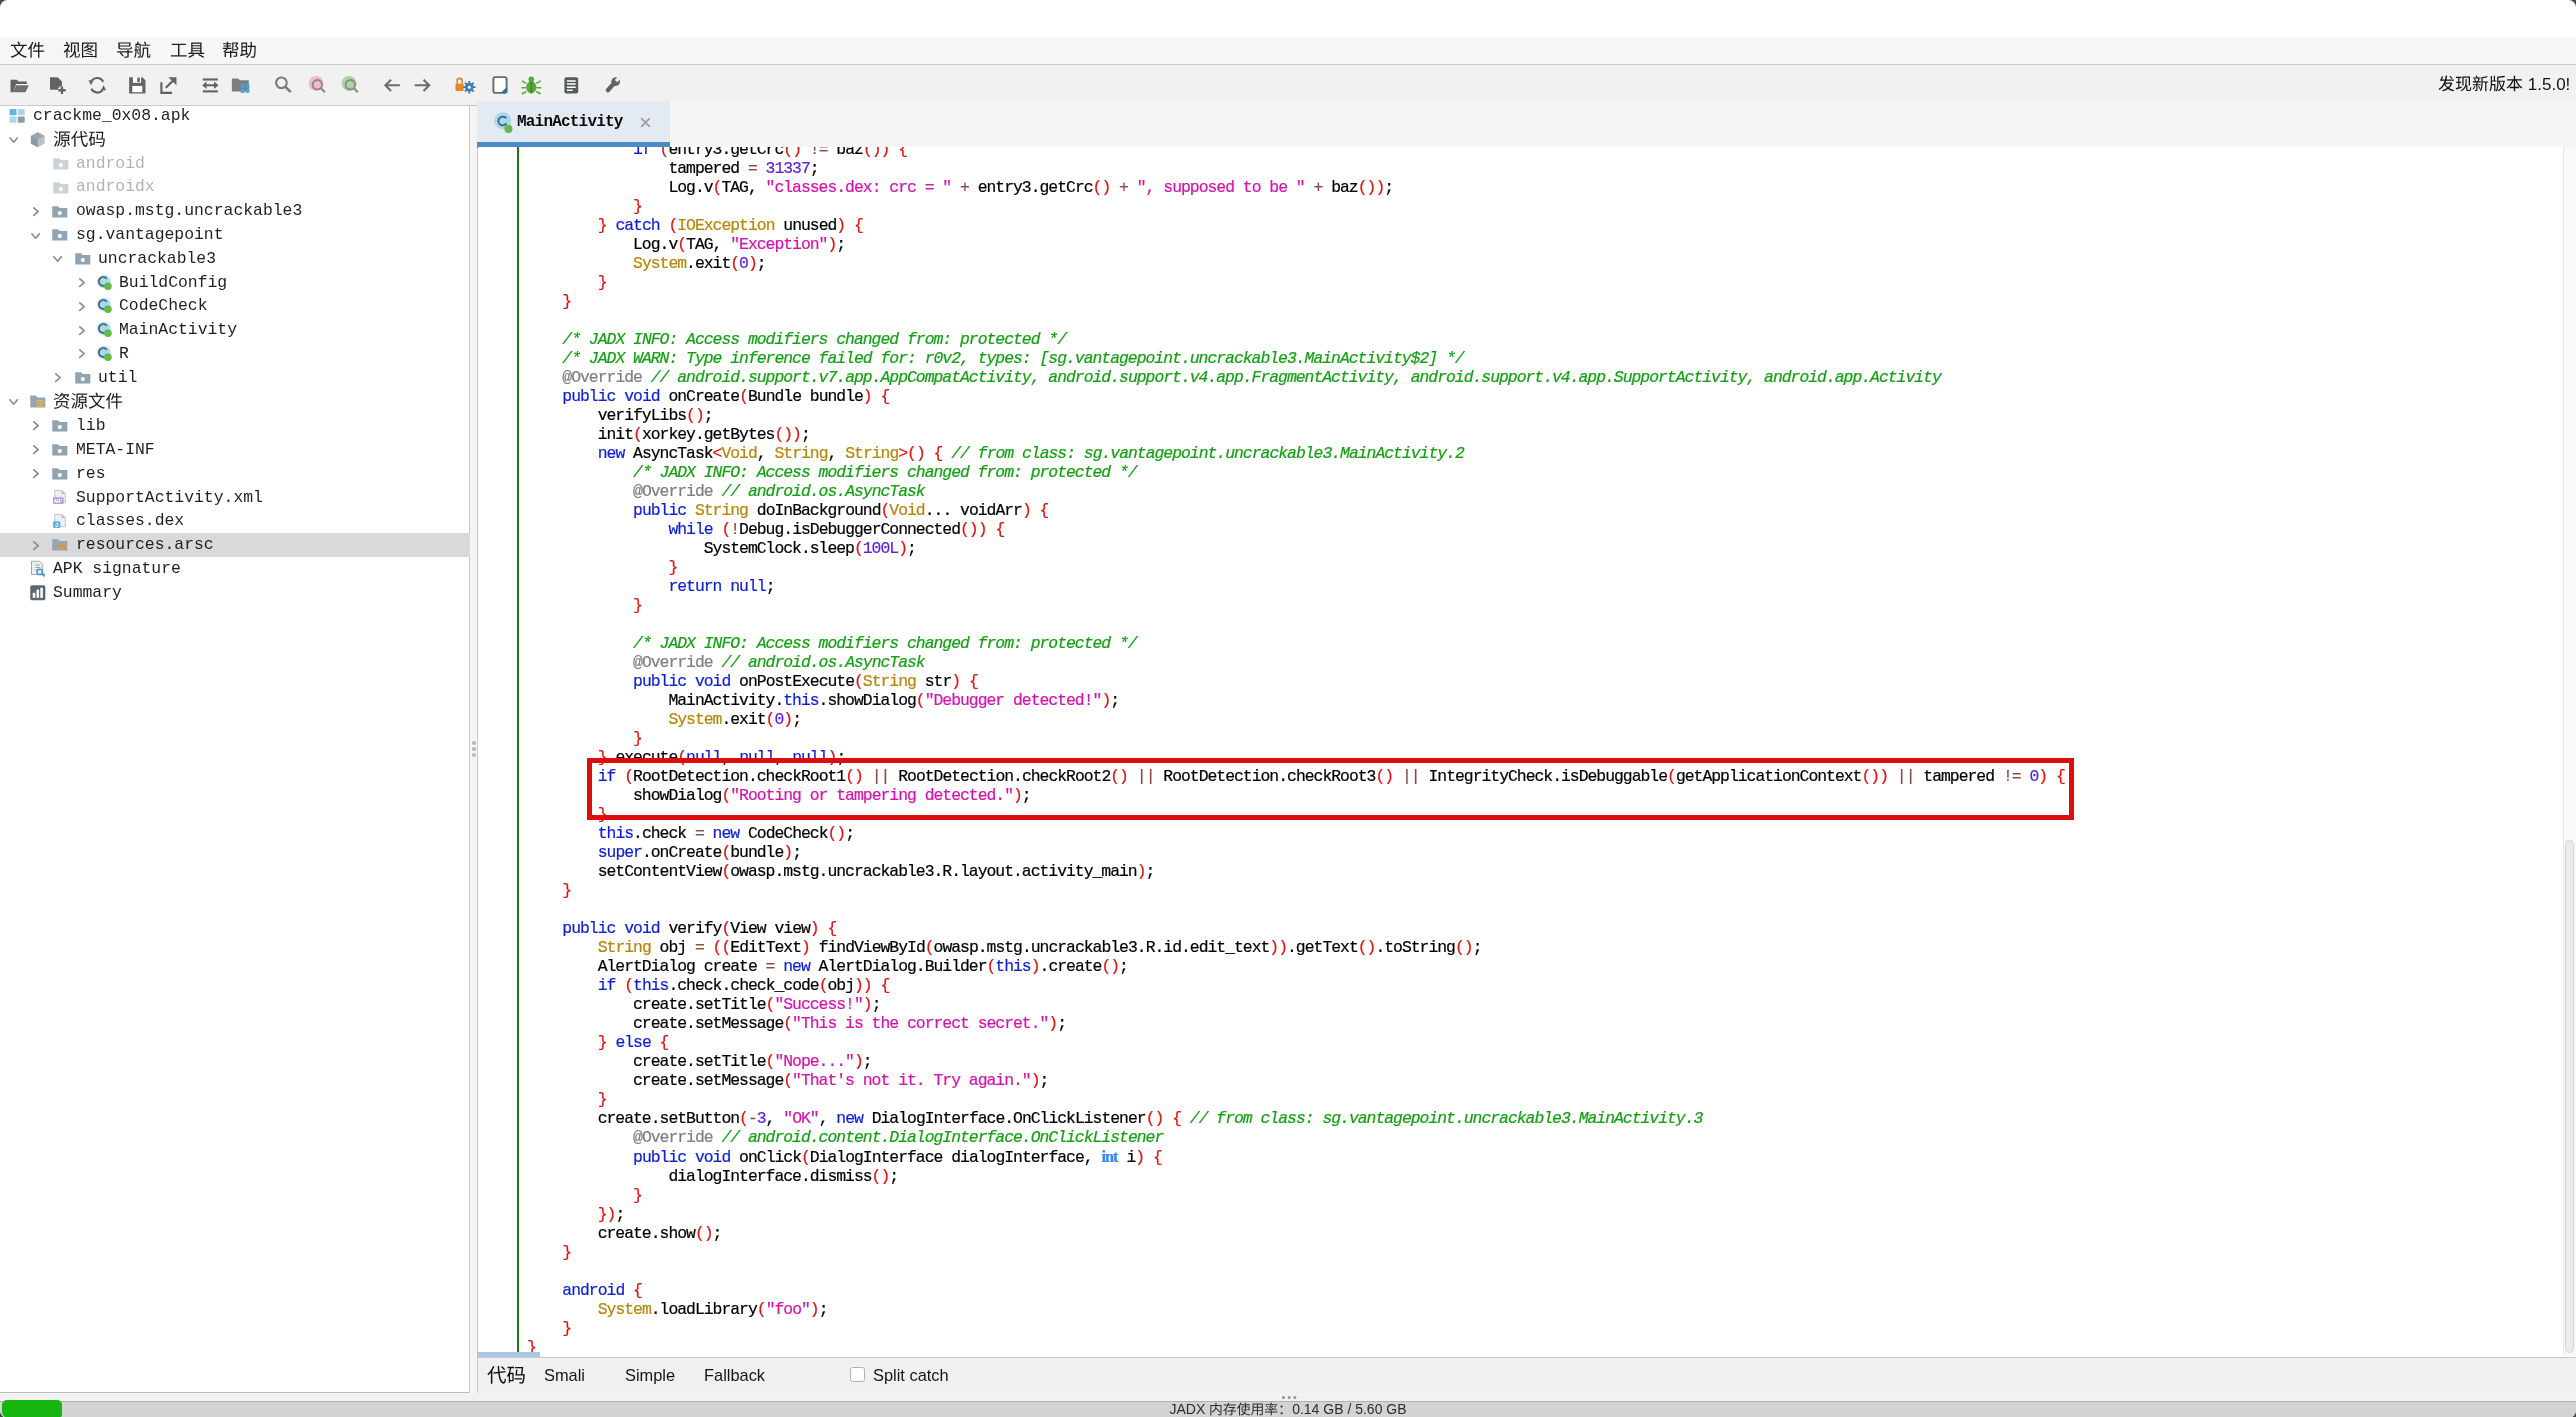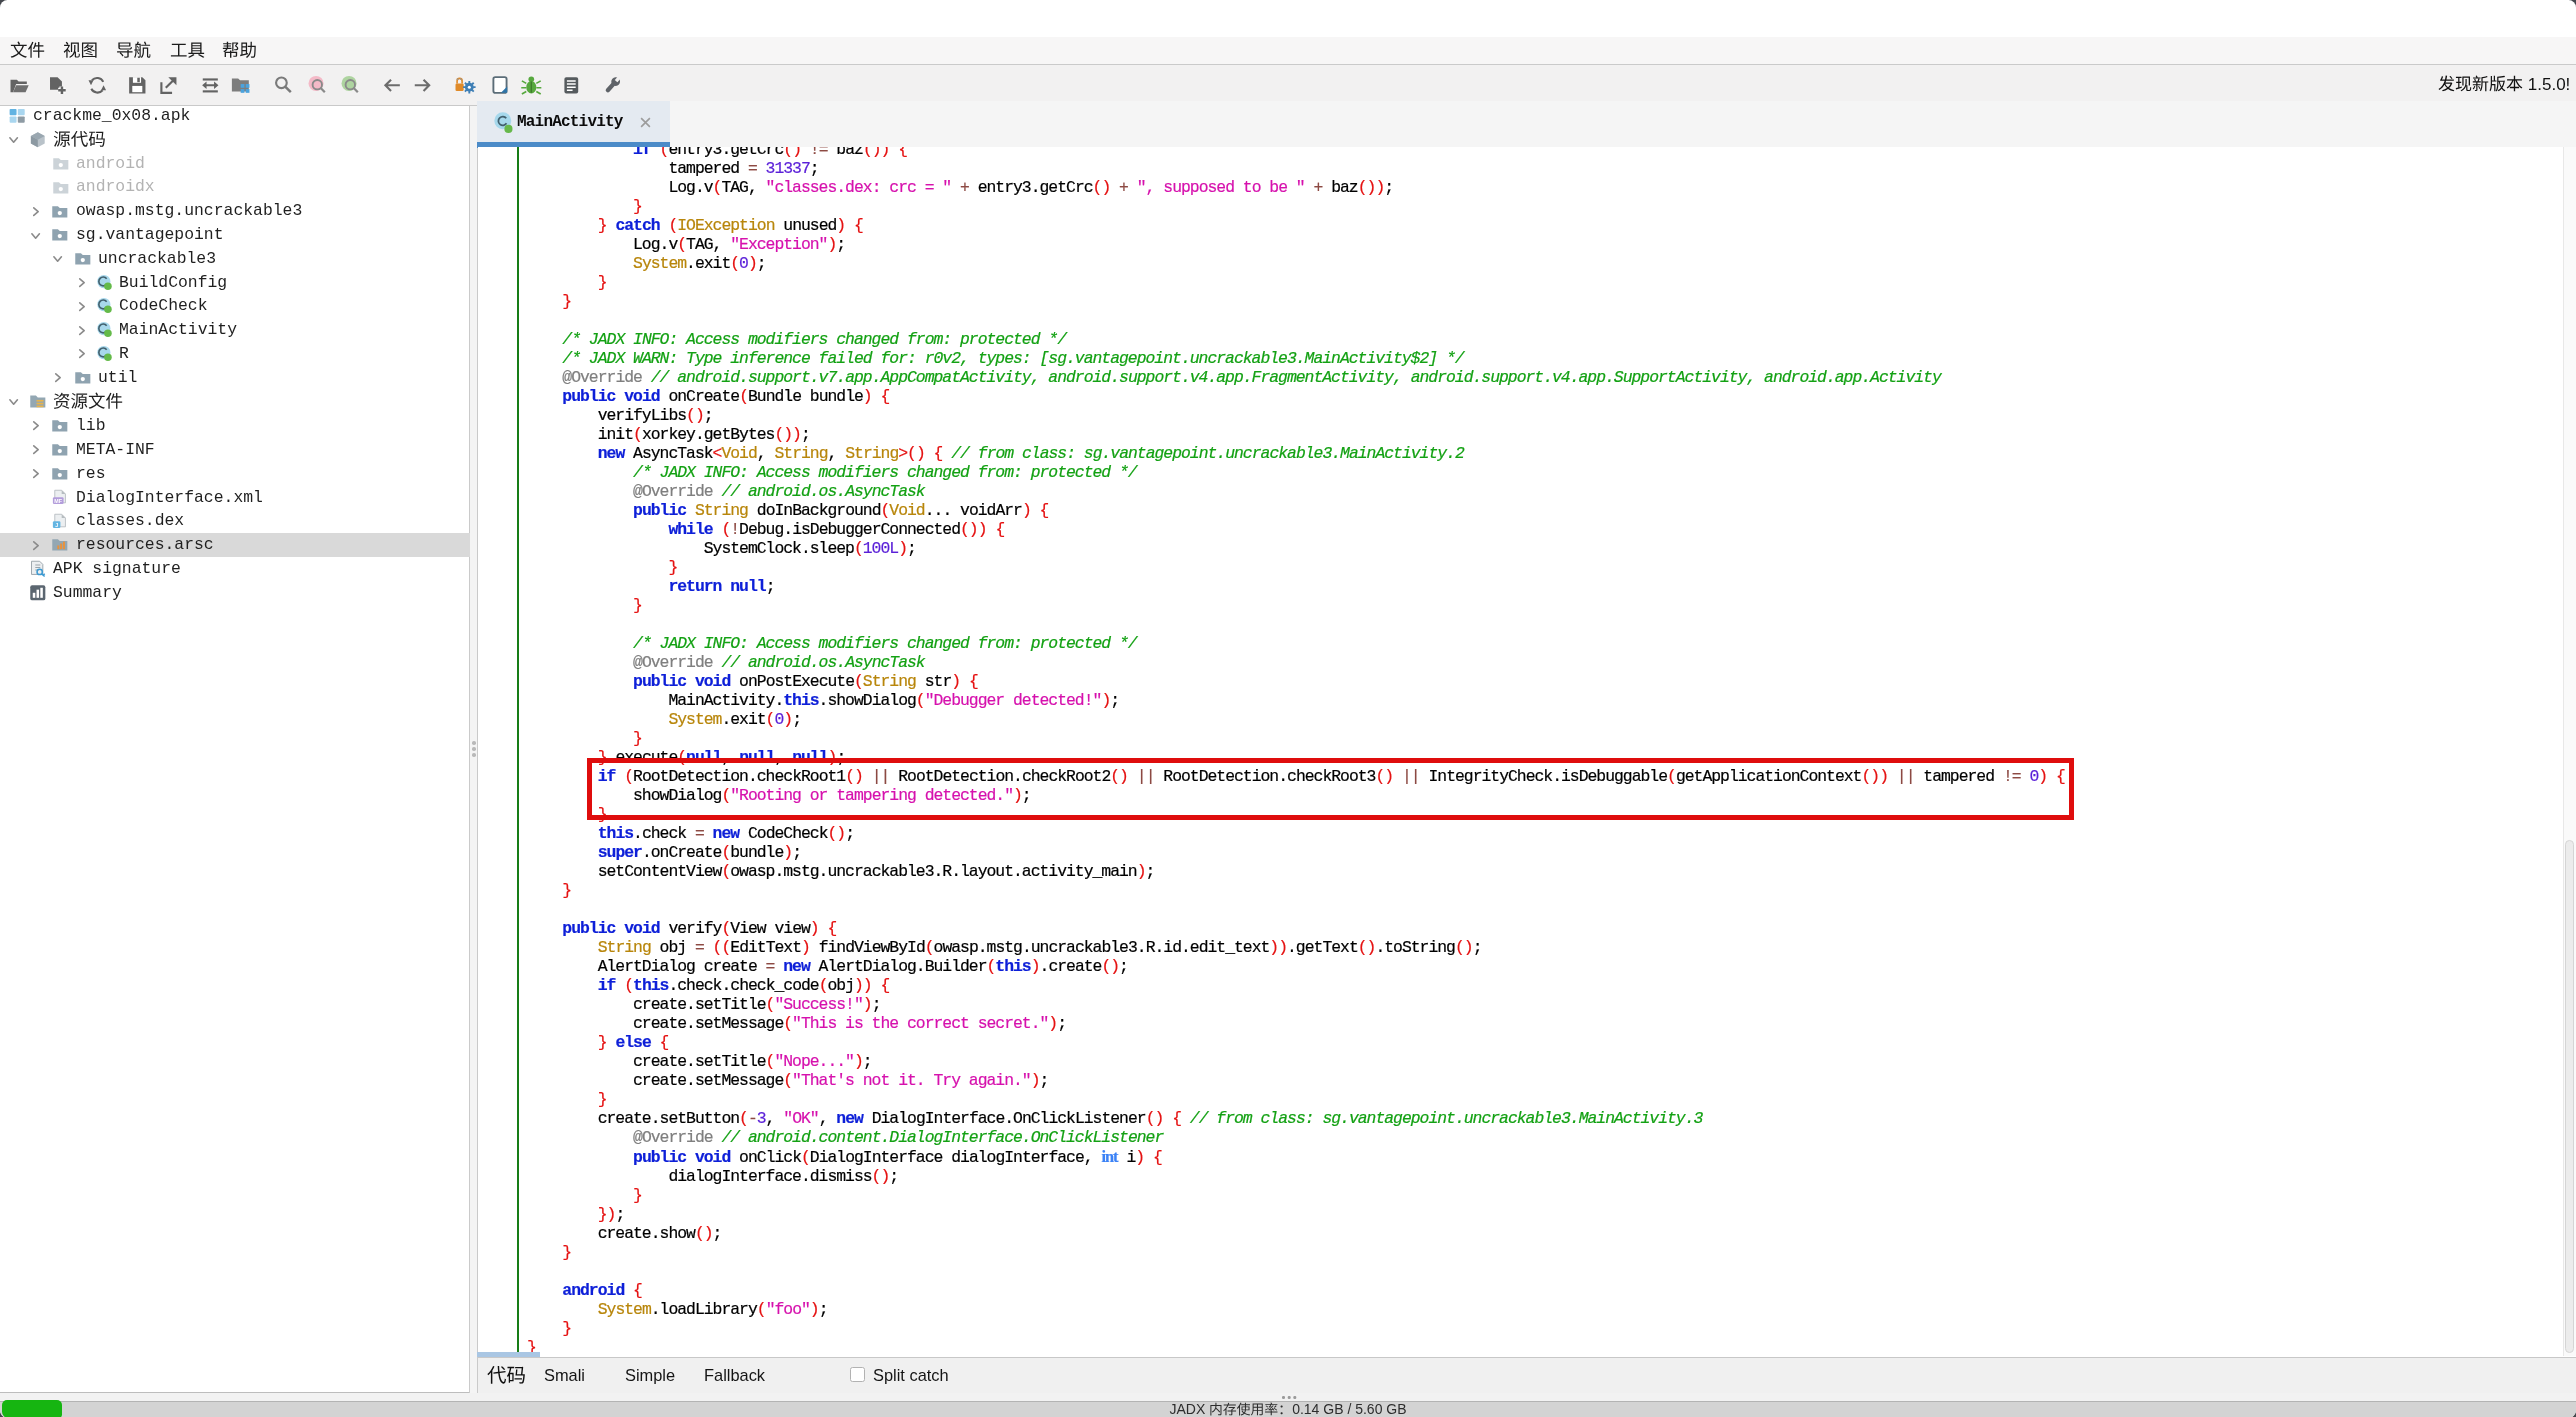--- a/index.html
+++ b/index.html
@@ -2,21 +2,21 @@
 <html style="font-size:10px"><head><meta charset="utf-8"><style>
 * { margin:0; padding:0; box-sizing:border-box; }
 html,body { width:2576px; height:1418px; background:#44474d; overflow:hidden; }
 #win { position:absolute; left:0; top:0; width:2576px; height:1418px; border-radius:7.5px; overflow:hidden; background:#fff; }
 .tt { position:absolute; font:16.4px "Liberation Mono",monospace; line-height:24px; white-space:pre; }
 .bt { position:absolute; top:1357px; height:36px; font:16.4px/36px "Liberation Sans",sans-serif; color:#141414; }
 #code,#gut { position:absolute; top:142px; font:16.4px/19px "Liberation Mono",monospace; letter-spacing:-1px; white-space:pre; color:#000; -webkit-text-stroke:0.2px; }
 #code { left:527px; }
 #gut { left:0; text-align:right; color:#7b21a8; }
 i { font-style:normal; }
-i.k { color:#0d1fd8; font-weight:bold; }
+i.k { color:#0d1fd8; font-weight:normal; }
 i.t { color:#b8860b; }
 i.p { color:#3b82f6; font-weight:bold;font-family:Liberation Serif, serif; }
 i.c { color:#13a113; font-style:italic; }
 i.a { color:#7f7f7f; }
 i.s { color:#d611ad; }
 i.n { color:#5a1fd8; }
 i.r { color:#e51212; }
 i.o { color:#8d4a43; }
 </style></head><body>
 <div id="win">
@@ -297,21 +297,21 @@
       <path d="M2 5h9l3 3h12v15H2z" fill="#8fa3b0"></path>
       <circle cx="14" cy="16" r="3.4" fill="#fff"></circle>
     </svg>
     <div class="tt" style="left:76px;top:462px;color:#1f1f1f">res</div>
     <svg style="position:absolute;left:51px;top:489px" width="17.6" height="17.6" viewBox="0 0 28 28">
       <path d="M6 2h11l6 6v14H6z" fill="#eceff1" stroke="#b6bcc0" stroke-width="1.4"></path>
       <path d="M17 2l6 6h-6z" fill="#b6bcc0"></path>
       <rect x="3" y="13" width="17" height="11" rx="2" fill="#b39ddb"></rect>
       <text x="11.5" y="22" font-family="Liberation Sans" font-size="8.5" font-weight="bold" fill="#fff" text-anchor="middle">MF</text>
     </svg>
-    <div class="tt" style="left:76px;top:486px;color:#1f1f1f">DialogInterface.xml</div>
+    <div class="tt" style="left:76px;top:486px;color:#1f1f1f">SupportActivity.xml</div>
     <svg style="position:absolute;left:51px;top:513px" width="17.6" height="17.6" viewBox="0 0 28 28">
       <path d="M6 2h11l6 6v14H6z" fill="#eceff1" stroke="#b6bcc0" stroke-width="1.4"></path>
       <path d="M17 2l6 6h-6z" fill="#b6bcc0"></path>
       <rect x="3" y="13" width="12" height="11" rx="2" fill="#64b5e2"></rect>
       <text x="9" y="22" font-family="Liberation Sans" font-size="8.5" font-weight="bold" fill="#fff" text-anchor="middle">J</text>
     </svg>
     <div class="tt" style="left:76px;top:509px;color:#1f1f1f">classes.dex</div>
     <div style="position:absolute;left:0;top:533px;width:470px;height:24px;background:#d9d9d9"></div>
     <svg style="position:absolute;left:30px;top:540px" width="11.3" height="11.3" viewBox="0 0 18 18">
       <path d="M6 3l7 6-7 6" stroke="#8b8b8b" stroke-width="2.6" fill="none" stroke-linecap="round" stroke-linejoin="round"></path>

